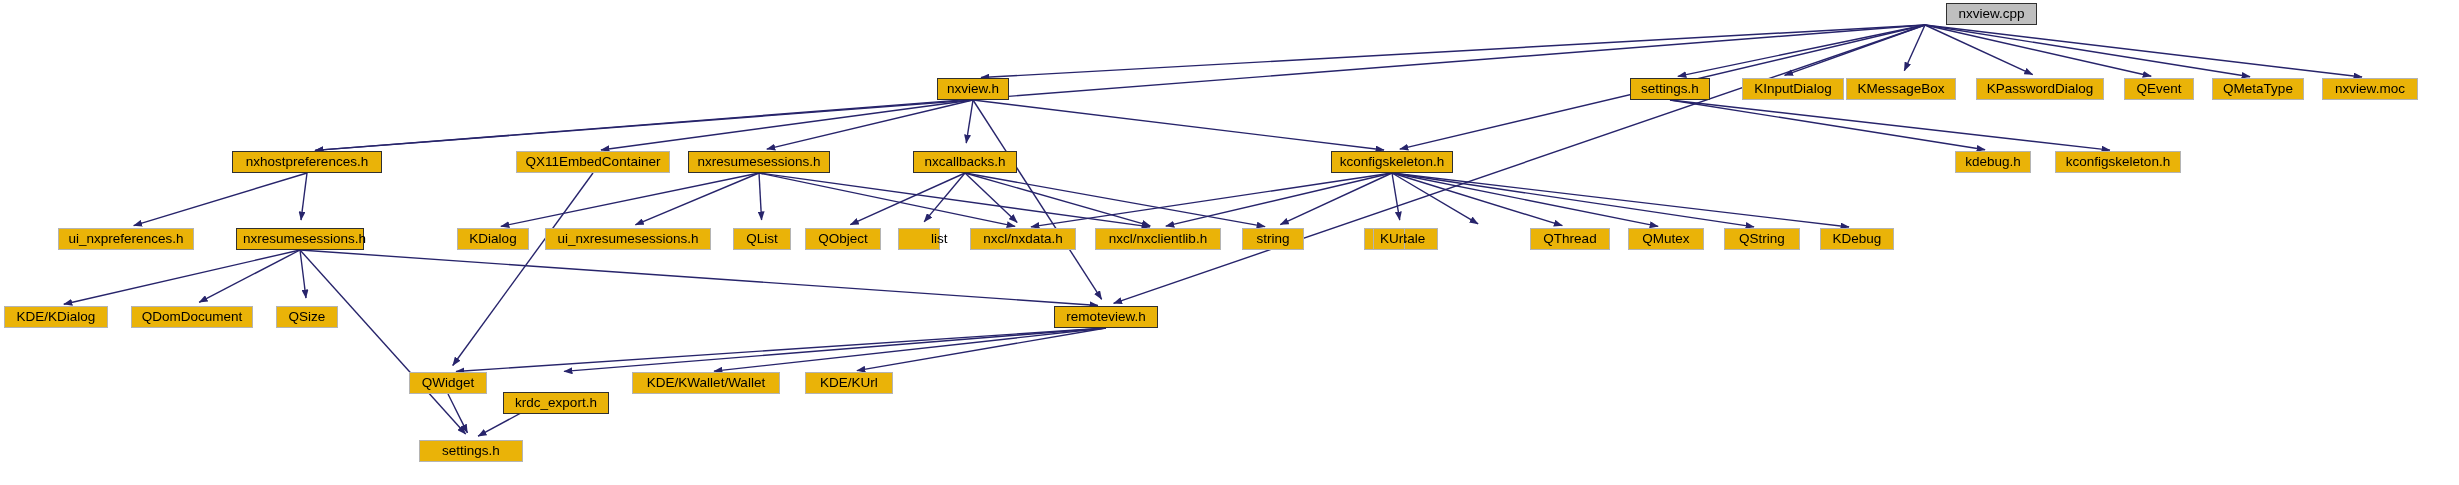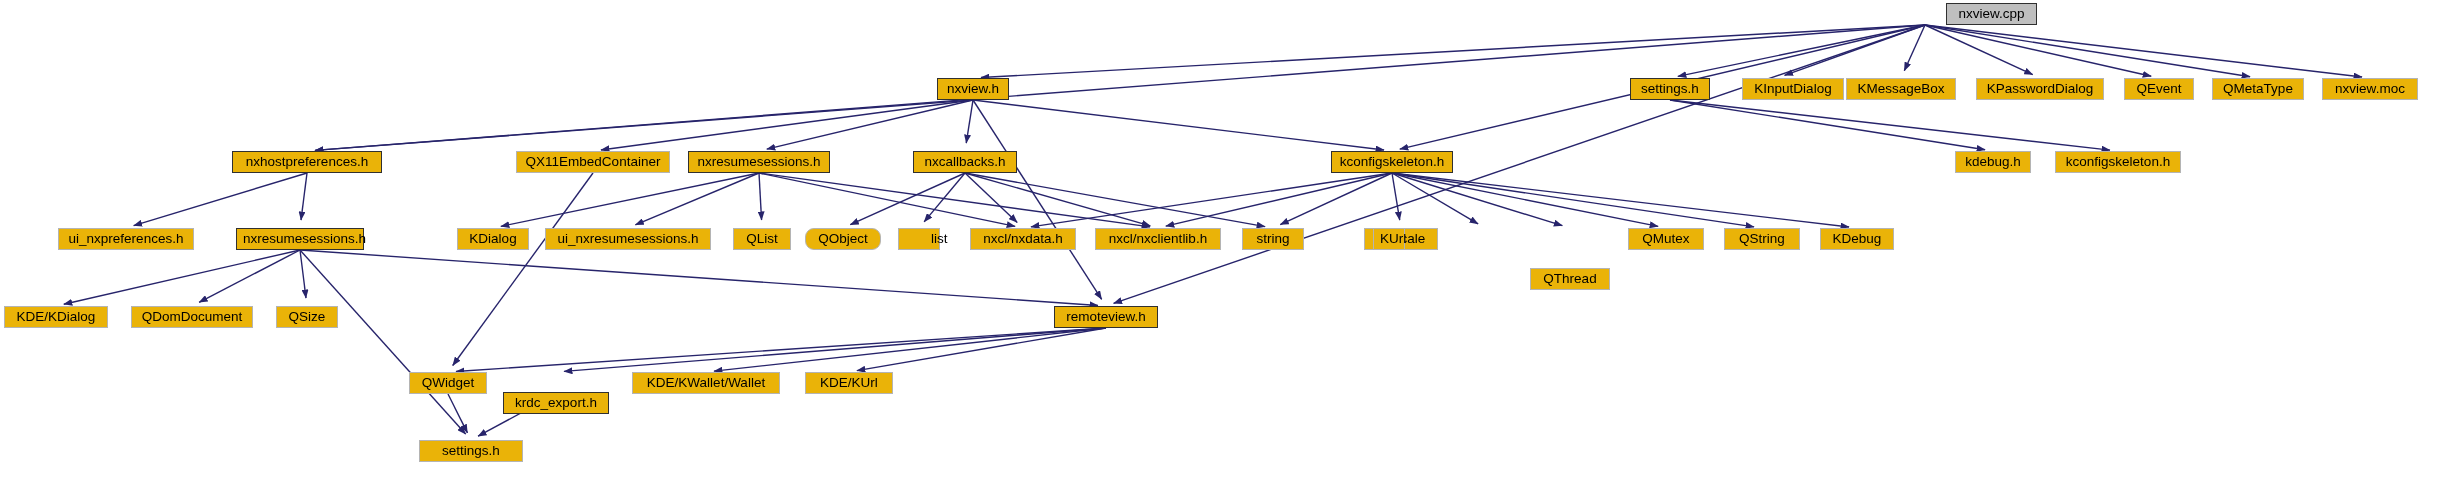--- a/index.html
+++ b/index.html
@@ -124,28 +124,28 @@
     <div class="node strong" style="left: 688px; top: 151px; width: 142px; border-color: rgb(48, 48, 48);">nxresumesessions.h</div>
     <div class="node strong" style="left: 913px; top: 151px; width: 104px; border-color: rgb(48, 48, 48);">nxcallbacks.h</div>
     <div class="node strong" style="left: 1331px; top: 151px; width: 122px; border-color: rgb(48, 48, 48);">kconfigskeleton.h</div>
     <div class="node" style="left: 1955px; top: 151px; width: 76px; border-color: rgb(180, 180, 180);">kdebug.h</div>
     <div class="node" style="left: 2055px; top: 151px; width: 126px; border-color: rgb(180, 180, 180);">kconfigskeleton.h</div>
     <div class="node" style="left: 58px; top: 228px; width: 136px; border-color: rgb(180, 180, 180);">ui_nxpreferences.h</div>
     <div class="node strong" style="left: 236px; top: 228px; width: 128px; border-color: rgb(48, 48, 48);">nxresumesessions.h</div>
     <div class="node" style="left: 457px; top: 228px; width: 72px; border-color: rgb(180, 180, 180);">KDialog</div>
     <div class="node" style="left: 545px; top: 228px; width: 166px; border-color: rgb(180, 180, 180);">ui_nxresumesessions.h</div>
     <div class="node" style="left: 733px; top: 228px; width: 58px; border-color: rgb(180, 180, 180);">QList</div>
-    <div class="node" style="left: 805px; top: 228px; width: 76px; border-color: rgb(180, 180, 180); border-radius: 9px;">QObject</div>
+    <div class="node" style="left: 805px; top: 228px; width: 76px; border-color: rgb(180, 180, 180);">QObject</div>
     <div class="node" style="left: 898px; top: 228px; width: 42px; border-color: rgb(180, 180, 180); padding-left: 32px;">list</div>
     <div class="node" style="left: 970px; top: 228px; width: 106px; border-color: rgb(180, 180, 180);">nxcl/nxdata.h</div>
     <div class="node" style="left: 1095px; top: 228px; width: 126px; border-color: rgb(180, 180, 180);">nxcl/nxclientlib.h</div>
     <div class="node" style="left: 1242px; top: 228px; width: 62px; border-color: rgb(180, 180, 180);">string</div>
     <div class="node" style="left: 1364px; top: 228px; width: 74px; border-color: rgb(180, 180, 180);">KLocale</div>
     <div class="node" style="left: 1373px; top: 228px; width: 32px; border-color: rgb(180, 180, 180);">KUrl</div>
-    <div class="node" style="left: 1530px; top: 228px; width: 80px; border-color: rgb(180, 180, 180); margin-top: 40px;">QThread</div>
+    <div class="node" style="left: 1530px; top: 228px; width: 80px; border-color: rgb(180, 180, 180);">QThread</div>
     <div class="node" style="left: 1628px; top: 228px; width: 76px; border-color: rgb(180, 180, 180);">QMutex</div>
     <div class="node" style="left: 1724px; top: 228px; width: 76px; border-color: rgb(180, 180, 180);">QString</div>
     <div class="node" style="left: 1820px; top: 228px; width: 74px; border-color: rgb(180, 180, 180);">KDebug</div>
     <div class="node" style="left: 4px; top: 306px; width: 104px; border-color: rgb(180, 180, 180);">KDE/KDialog</div>
     <div class="node" style="left: 131px; top: 306px; width: 122px; border-color: rgb(180, 180, 180);">QDomDocument</div>
     <div class="node" style="left: 276px; top: 306px; width: 62px; border-color: rgb(180, 180, 180);">QSize</div>
     <div class="node strong" style="left: 1054px; top: 306px; width: 104px; border-color: rgb(48, 48, 48);">remoteview.h</div>
     <div class="node" style="left: 409px; top: 372px; width: 78px; border-color: rgb(180, 180, 180);">QWidget</div>
     <div class="node strong" style="left: 503px; top: 372px; width: 106px; border-color: rgb(48, 48, 48); margin-top: 20px;">krdc_export.h</div>
     <div class="node" style="left: 632px; top: 372px; width: 148px; border-color: rgb(180, 180, 180);">KDE/KWallet/Wallet</div>

